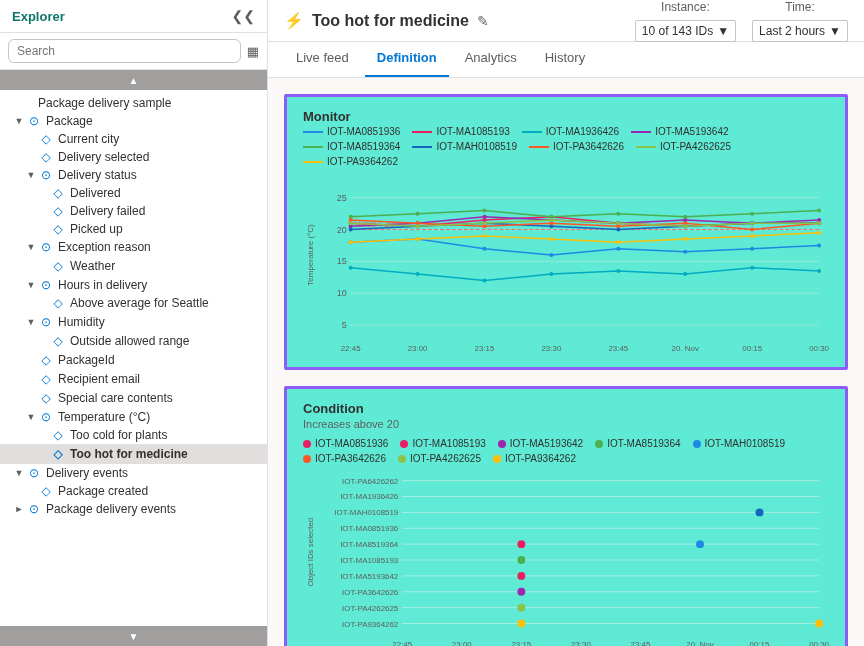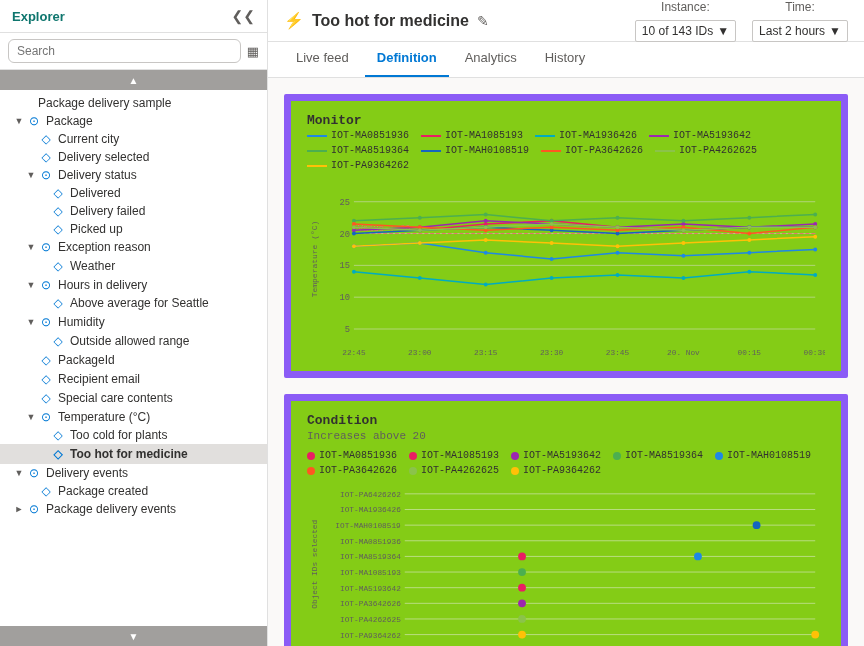--- a/index.html
+++ b/index.html
@@ -176,25 +176,24 @@
       padding: 16px;
       display: flex;
       flex-direction: column;
       gap: 16px;
     }
     #content::-webkit-scrollbar { width: 6px; }
     #content::-webkit-scrollbar-thumb { background: #c8c6c4; border-radius: 3px; }
 
     
     .card {
-      background: #84cc16;
-      border: 7px solid #8b5cf6;
+      background: #5eead4;
+      border: 3px solid #8b5cf6;
       border-radius: 2px;
       padding: 12px 16px;
-      font-family: Liberation Mono, monospace;
     }
     .card-title {
       font-size: 13px;
       font-weight: 600;
       color: #323130;
       margin-bottom: 2px;
     }
     .card-subtitle {
       font-size: 11px;
       color: #605e5c;

